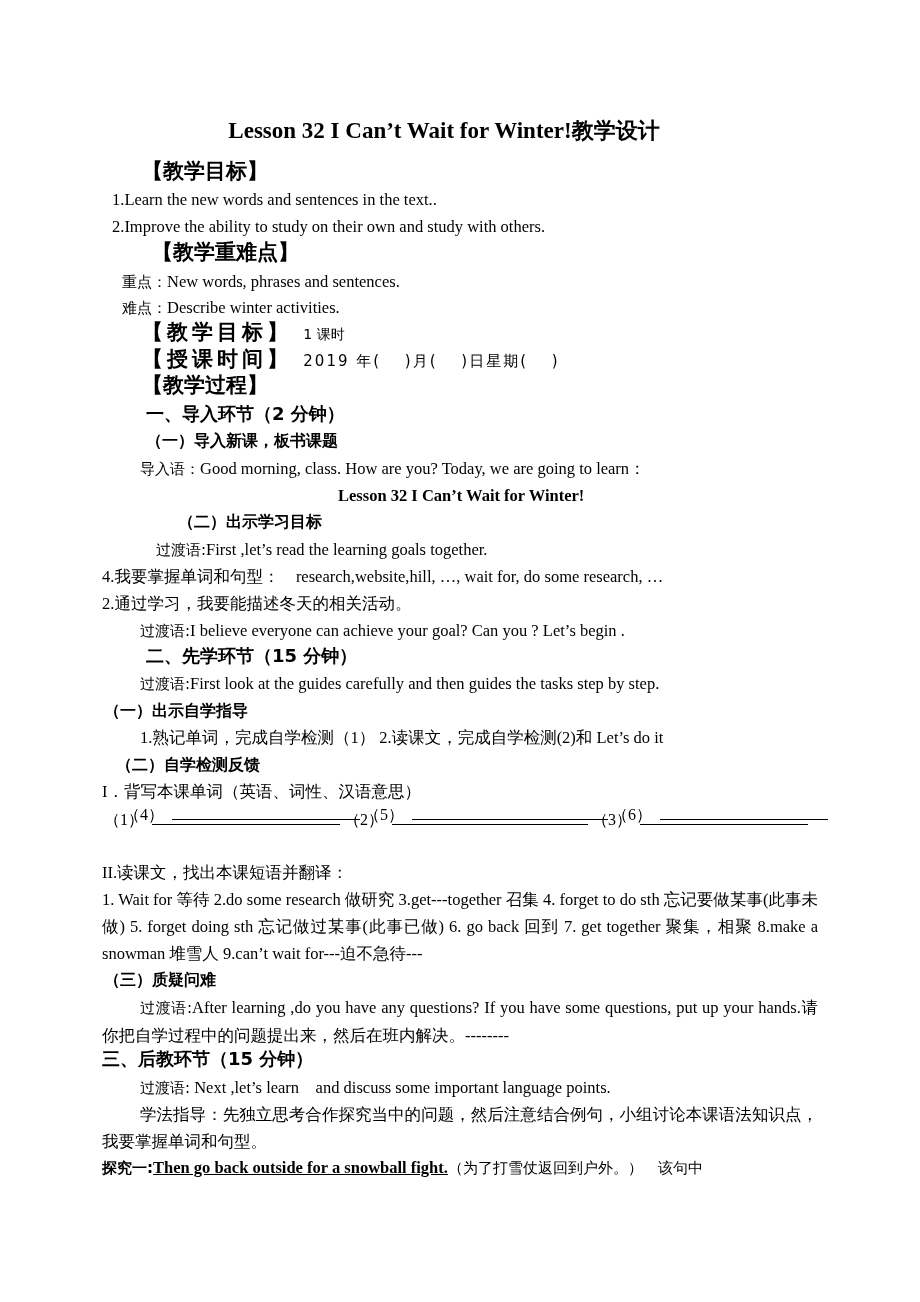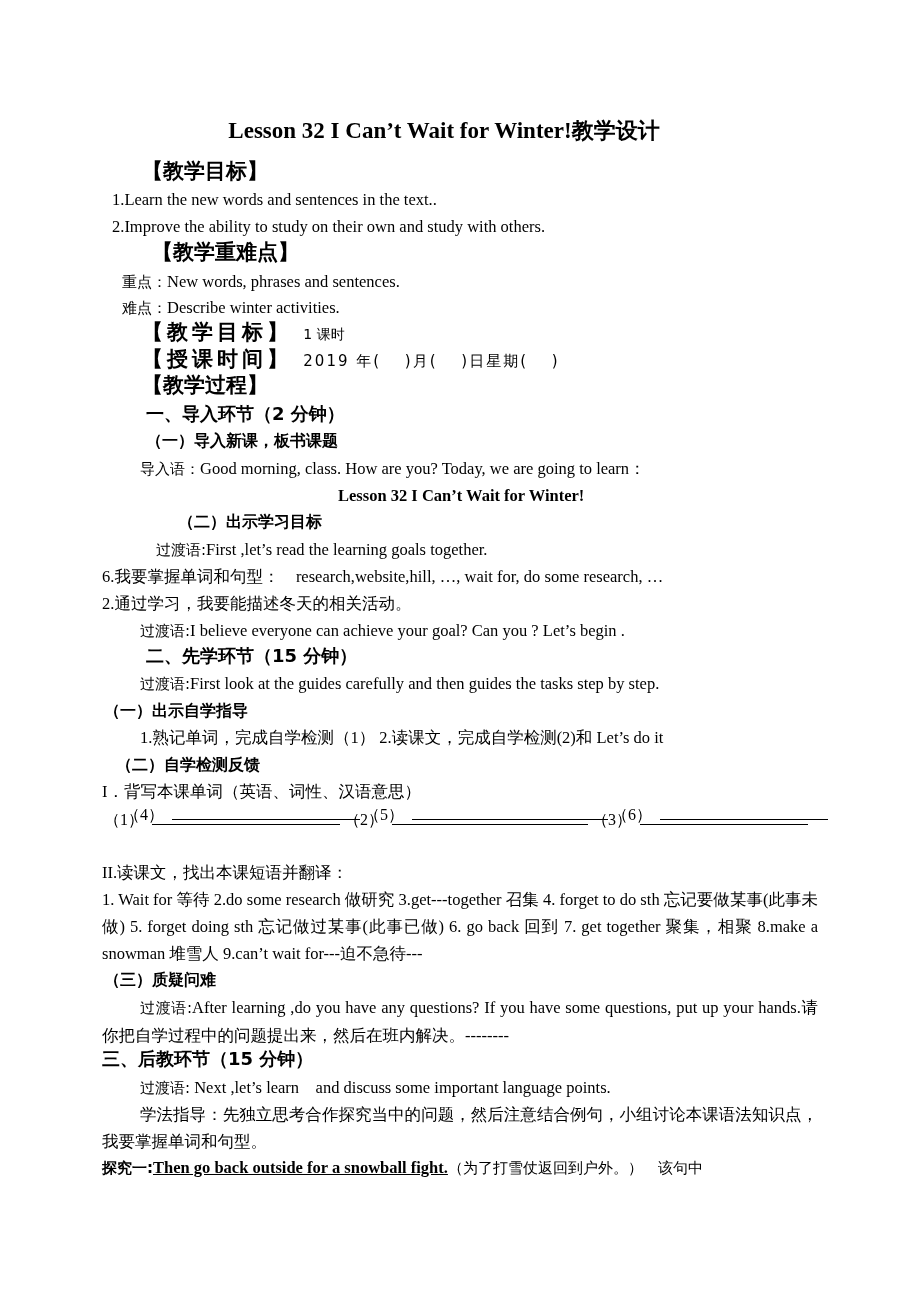--- a/index.html
+++ b/index.html
@@ -58,21 +58,21 @@
 <div class="line h2" style="top:402px;left:146px;">一、导入环节（2 分钟）</div>
 <div class="line h3" style="top:430px;left:146px;">（一）导入新课，板书课题</div>
 <div class="line" style="top:458px;left:140px;">
   <span class="cn">导入语：</span><span>Good morning, class. How are you? Today, we are going to learn：</span>
 </div>
 <div class="line bold" style="top:485px;left:338px;">Lesson 32 I Can’t Wait for Winter!</div>
 <div class="line h3" style="top:511px;left:146px;margin-left:32px;">（二）出示学习目标</div>
 <div class="line" style="top:539px;left:140px;margin-left:16px;">
   <span class="cn">过渡语:</span><span>First ,let’s read the learning goals together.</span>
 </div>
-<div class="line" style="top:566px;left:102px;">6.我要掌握单词和句型：　research,website,hill, …, wait for, do some research, …</div>
+<div class="line" style="top:566px;left:102px;">4.我要掌握单词和句型：　research,website,hill, …, wait for, do some research, …</div>
 <div class="line" style="top:593px;left:102px;">2.通过学习，我要能描述冬天的相关活动。</div>
 <div class="line" style="top:620px;left:140px;">
   <span class="cn">过渡语:</span><span>I believe everyone can achieve your goal? Can you ? Let’s begin .</span>
 </div>
 
 <div class="line h2" style="top:644px;left:146px;">二、先学环节（15 分钟）</div>
 <div class="line" style="top:673px;left:140px;">
   <span class="cn">过渡语:</span><span>First look at the guides carefully and then guides the tasks step by step.</span>
 </div>
 <div class="line h3" style="top:700px;left:104px;">（一）出示自学指导</div>

